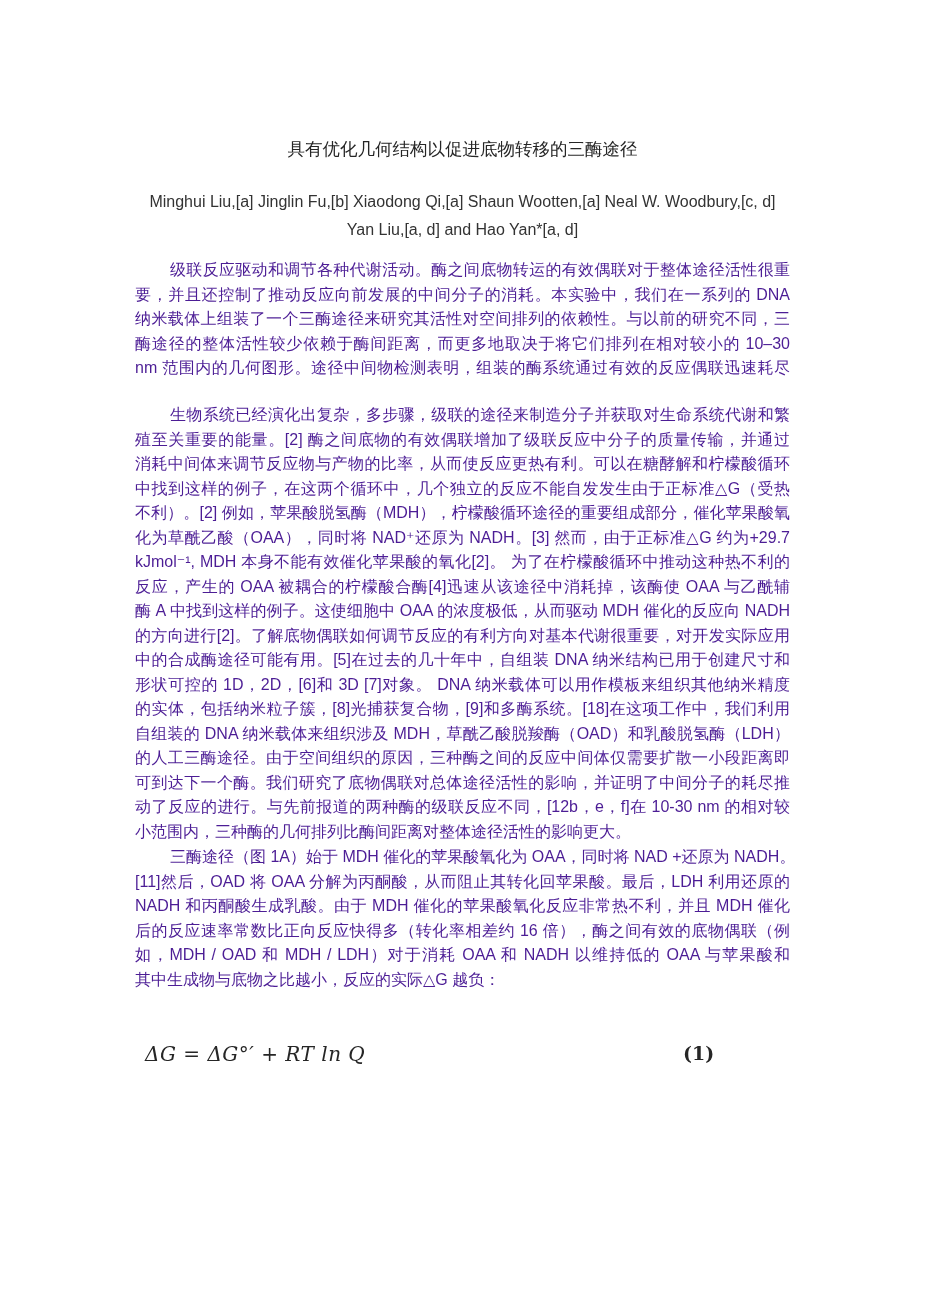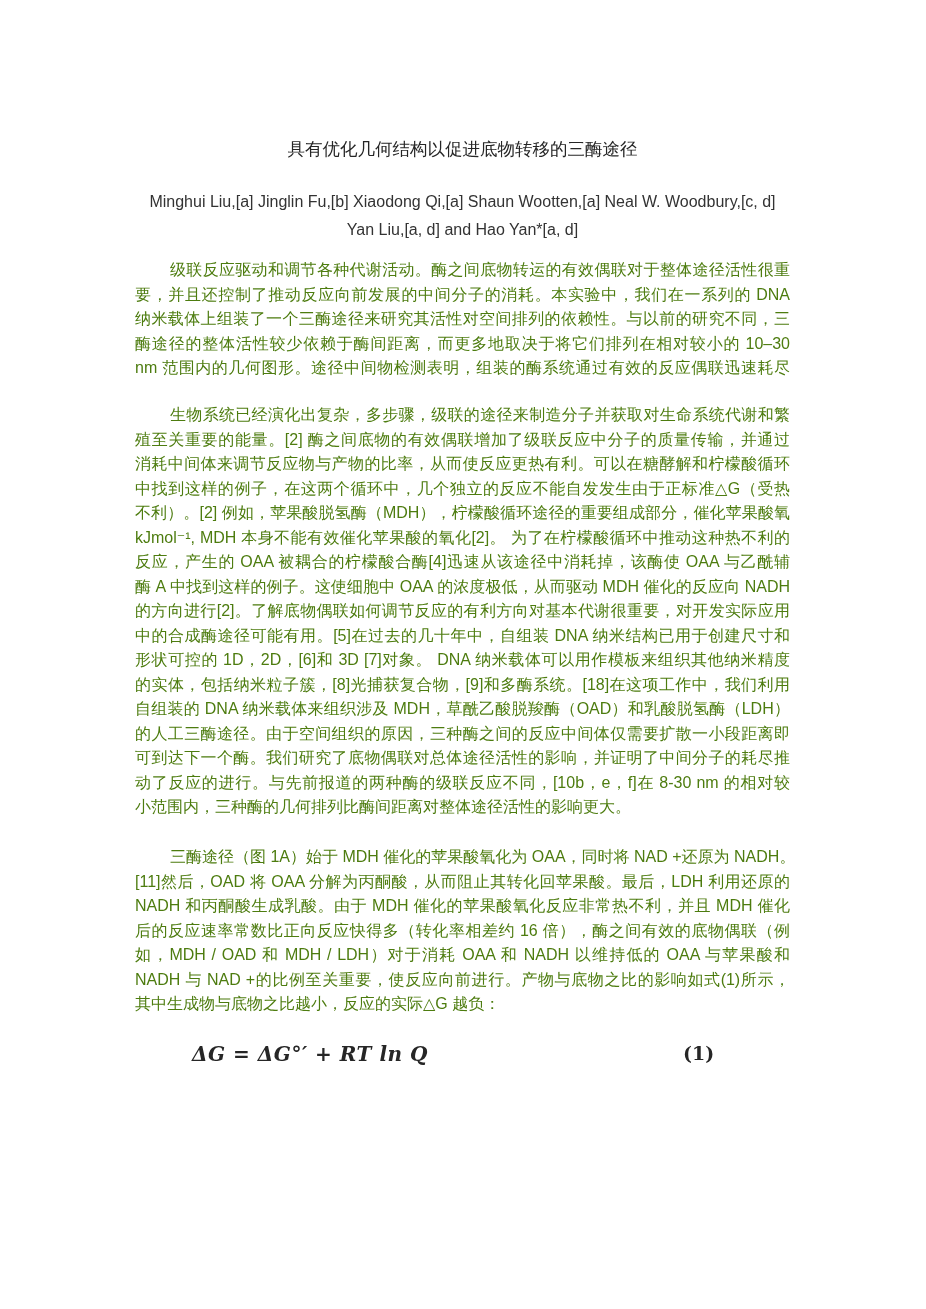--- a/index.html
+++ b/index.html
@@ -41,39 +41,38 @@
   .para-pathway  { top: 845px; }
   .line {
     height: 24.5px;
     line-height: 24.5px;
     font-size: 16px;
     text-align: justify;
     text-align-last: justify;
     text-justify: inter-character;
     white-space: nowrap;
     overflow: hidden;
-    color: #4d7c0f;
+    color: #4c1d95;
   }
   .line.first { padding-left: 35px; }
   .line.last  { text-align: left; text-align-last: left; }
   .equation-row {
     top: 1042px;
     height: 34px;
   }
   .equation-formula {
     position: absolute;
     left: 10px;
     top: 0;
     font-family: "DejaVu Serif", "Liberation Serif", serif;
     font-style: italic;
-    font-weight: 700;
+    font-weight: 400;
     font-size: 20px;
     letter-spacing: 0.5px;
     color: #262626;
-    margin-left: 47px;
   }
   .equation-number {
     position: absolute;
     left: 548px;
     top: 0;
     font-family: "DejaVu Serif", "Liberation Serif", serif;
     font-style: normal;
     font-weight: 600;
     font-size: 19px;
     color: #262626;
@@ -98,41 +97,41 @@
       <div class="line">酶途径的整体活性较少依赖于酶间距离，而更多地取决于将它们排列在相对较小的 10–30</div>
       <div class="line">nm 范围内的几何图形。途径中间物检测表明，组装的酶系统通过有效的反应偶联迅速耗尽</div>
     </div>
 
   <div class="textblock para para-intro">
       <div class="line first">生物系统已经演化出复杂，多步骤，级联的途径来制造分子并获取对生命系统代谢和繁</div>
       <div class="line">殖至关重要的能量。[2] 酶之间底物的有效偶联增加了级联反应中分子的质量传输，并通过</div>
       <div class="line">消耗中间体来调节反应物与产物的比率，从而使反应更热有利。可以在糖酵解和柠檬酸循环</div>
       <div class="line">中找到这样的例子，在这两个循环中，几个独立的反应不能自发发生由于正标准△G（受热</div>
       <div class="line">不利）。[2] 例如，苹果酸脱氢酶（MDH），柠檬酸循环途径的重要组成部分，催化苹果酸氧</div>
+      <div class="line">化为草酰乙酸（OAA），同时将 NAD⁺还原为 NADH。[3] 然而，由于正标准△G 约为+29.7</div>
       <div class="line">kJmol⁻¹, MDH 本身不能有效催化苹果酸的氧化[2]。 为了在柠檬酸循环中推动这种热不利的</div>
       <div class="line">反应，产生的 OAA 被耦合的柠檬酸合酶[4]迅速从该途径中消耗掉，该酶使 OAA 与乙酰辅</div>
       <div class="line">酶 A 中找到这样的例子。这使细胞中 OAA 的浓度极低，从而驱动 MDH 催化的反应向 NADH</div>
       <div class="line">的方向进行[2]。了解底物偶联如何调节反应的有利方向对基本代谢很重要，对开发实际应用</div>
       <div class="line">中的合成酶途径可能有用。[5]在过去的几十年中，自组装 DNA 纳米结构已用于创建尺寸和</div>
       <div class="line">形状可控的 1D，2D，[6]和 3D [7]对象。 DNA 纳米载体可以用作模板来组织其他纳米精度</div>
       <div class="line">的实体，包括纳米粒子簇，[8]光捕获复合物，[9]和多酶系统。[18]在这项工作中，我们利用</div>
       <div class="line">自组装的 DNA 纳米载体来组织涉及 MDH，草酰乙酸脱羧酶（OAD）和乳酸脱氢酶（LDH）</div>
       <div class="line">的人工三酶途径。由于空间组织的原因，三种酶之间的反应中间体仅需要扩散一小段距离即</div>
       <div class="line">可到达下一个酶。我们研究了底物偶联对总体途径活性的影响，并证明了中间分子的耗尽推</div>
-      <div class="line">动了反应的进行。与先前报道的两种酶的级联反应不同，[10b，e，f]在 8-30 nm 的相对较</div>
+      <div class="line">动了反应的进行。与先前报道的两种酶的级联反应不同，[12b，e，f]在 10-30 nm 的相对较</div>
       <div class="line last">小范围内，三种酶的几何排列比酶间距离对整体途径活性的影响更大。</div>
     </div>
 
   <div class="textblock para para-pathway">
       <div class="line first">三酶途径（图 1A）始于 MDH 催化的苹果酸氧化为 OAA，同时将 NAD +还原为 NADH。</div>
       <div class="line">[11]然后，OAD 将 OAA 分解为丙酮酸，从而阻止其转化回苹果酸。最后，LDH 利用还原的</div>
       <div class="line">NADH 和丙酮酸生成乳酸。由于 MDH 催化的苹果酸氧化反应非常热不利，并且 MDH 催化</div>
       <div class="line">后的反应速率常数比正向反应快得多（转化率相差约 16 倍），酶之间有效的底物偶联（例</div>
       <div class="line">如，MDH / OAD 和 MDH / LDH）对于消耗 OAA 和 NADH 以维持低的 OAA 与苹果酸和</div>
-      <div class="line">NADH 与 NAD +的比例至关重要，使反应向前进行。产物与底物之比的影响如式(1)所示，</div>
       <div class="line last">其中生成物与底物之比越小，反应的实际△G 越负：</div>
     </div>
 
   <div class="textblock equation-row">
     <span class="equation-formula">ΔG = ΔG°′ + RT ln Q</span>
     <span class="equation-number">(1)</span>
   </div>
 
 </div>
 

